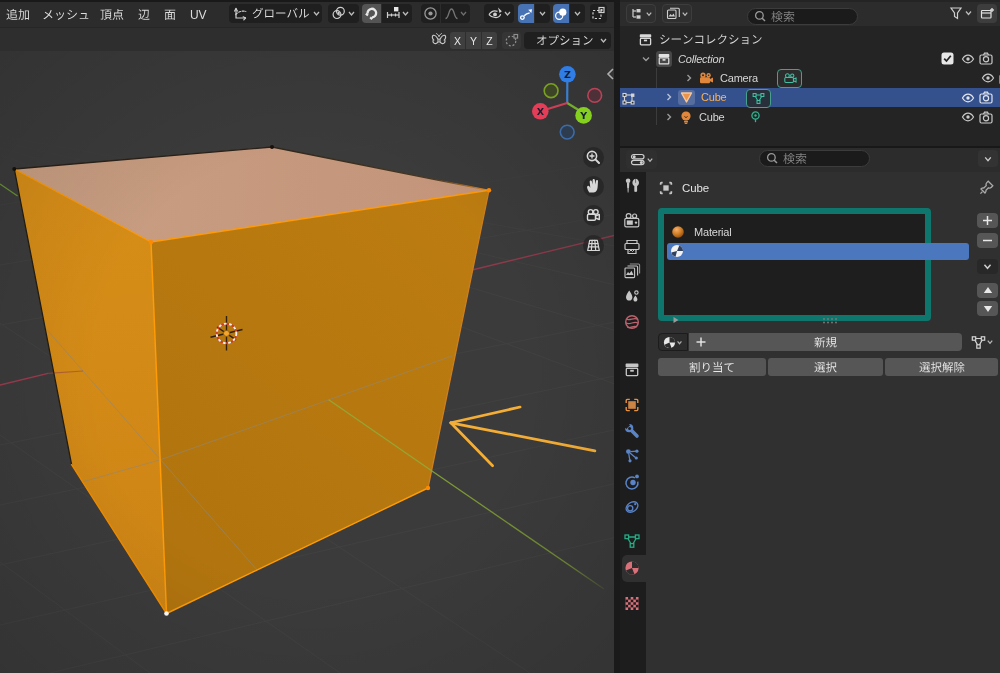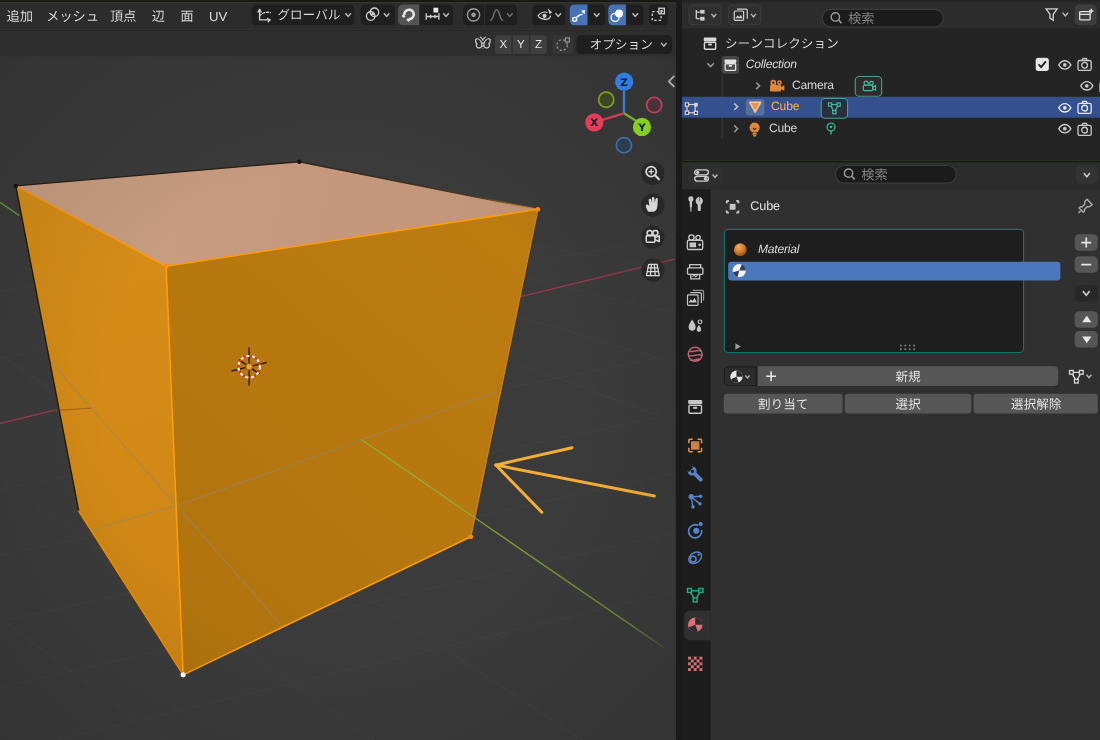--- a/index.html
+++ b/index.html
@@ -726,21 +726,21 @@
   </svg>
   <span class="txt" style="margin-left:8px;color:#e3e3e3;font-size:11.5px;">Cube</span>
 </div>
 <svg class="abs" style="left:979px;top:179px" width="16" height="16" viewBox="0 0 16 16">
   <g stroke="#ababab" stroke-width="1.3" fill="none">
     <path d="M9.2,2.2 L13.8,6.8 L12.4,8.2 C11.6,9 10.4,9.2 9.4,8.8 L7,11.2 C7.2,12.2 6.8,13.2 6,14 L2,10 C2.8,9.2 3.8,8.8 4.8,9 L7.2,6.6 C6.8,5.6 7,4.4 7.8,3.6 Z"></path>
     <line x1="3.4" y1="12.6" x2="1.4" y2="14.6"></line>
   </g>
 </svg>
 
-<div class="abs" style="left:658px;top:208px;width:273px;height:113px;background:#1e1e1e;border-radius:4px;border:1px solid #0f766e;box-sizing:border-box;font-style:italic;">
+<div class="abs" style="left:658px;top:208px;width:273px;height:113px;background:#1e1e1e;border-radius:4px;border:6px solid #0f766e;box-sizing:border-box;">
   <div class="abs" style="left:2px;top:8px;width:303px;height:20px;display:flex;align-items:center;">
     <svg width="14" height="14" viewBox="0 0 14 14" style="margin-left:5px">
       <defs>
             <radialGradient id="matsph" cx="0.38" cy="0.3" r="0.75">
         <stop offset="0" stop-color="#f6b06a"></stop>
               <stop offset="0.55" stop-color="#d07b24"></stop>
               <stop offset="1" stop-color="#8a4d10"></stop>
       </radialGradient>
           </defs>
       <circle cx="7" cy="7" r="5.8" fill="url(#matsph)"></circle>

